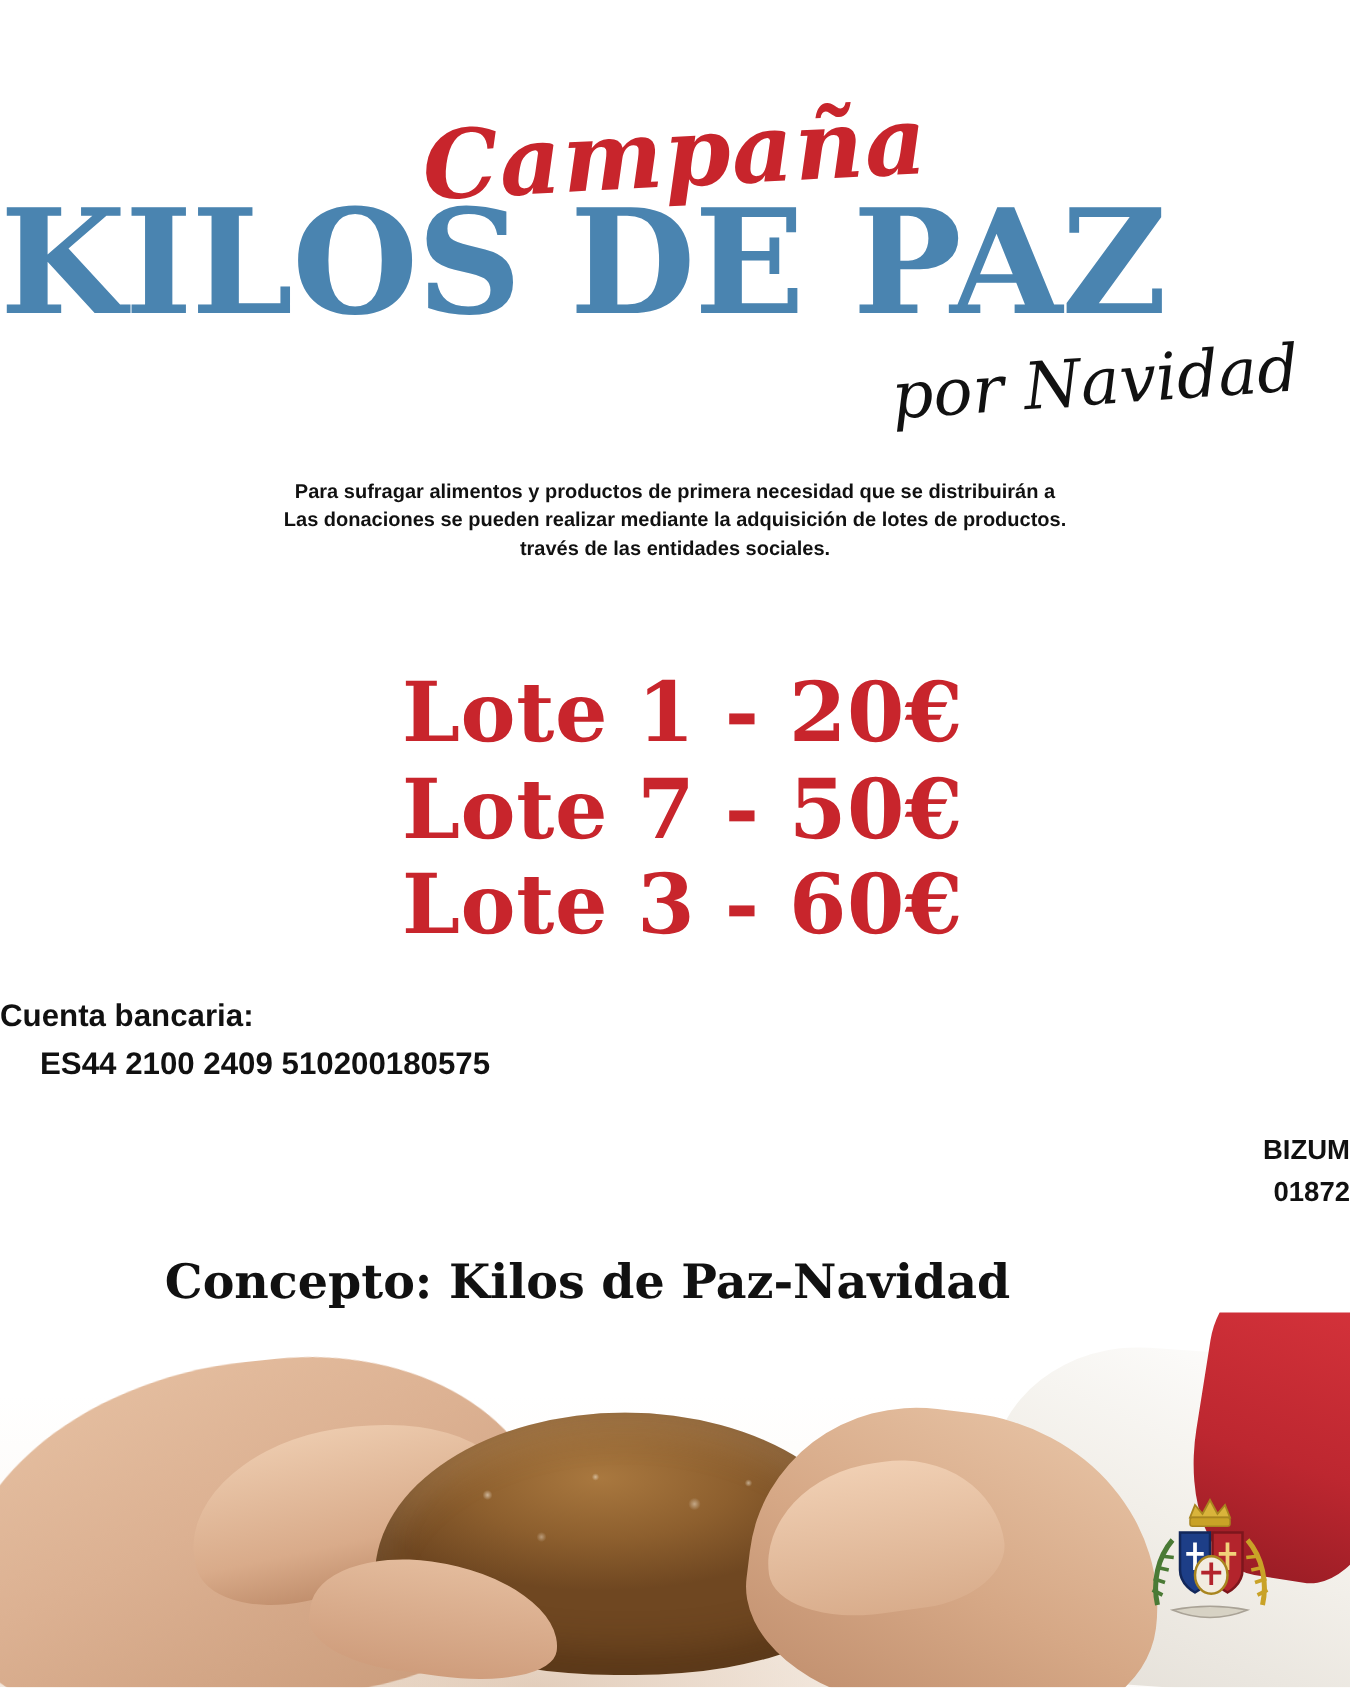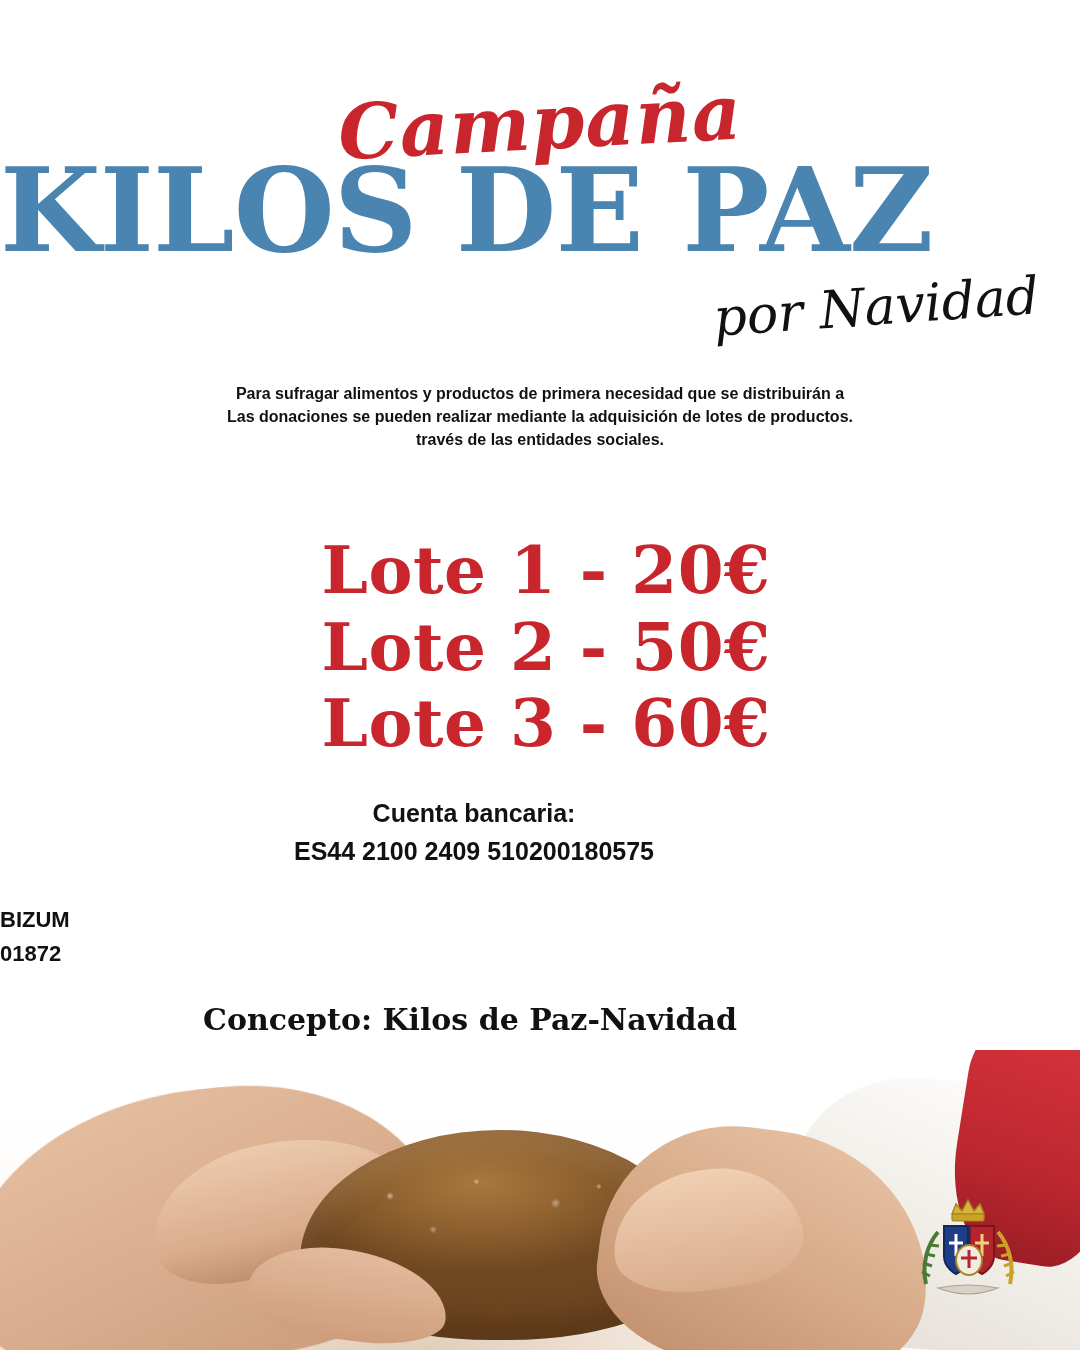--- a/index.html
+++ b/index.html
@@ -110,39 +110,40 @@
     letter-spacing: 0.5px;
     margin-left: 12px;
   }
 
   
   .bank {
     position: absolute;
     top: 795px;
     left: 0;
     width: 948px;
-    text-align: center;
+    text-align: left;
     color: #111111;
   }
   .bank .label {
     font-size: 25px;
     font-weight: bold;
     line-height: 1.5;
   }
   .bank .iban {
     font-size: 25px;
     font-weight: bold;
     line-height: 1.5;
+    padding-left: 32px;
   }
   .bizum-block {
     position: absolute;
     top: 903px;
     left: 0;
     width: 1080px;
-    text-align: left;
+    text-align: right;
     color: #111111;
   }
   .bizum-block .bizum-label {
     font-size: 22px;
     font-weight: bold;
     line-height: 1.55;
   }
   .bizum-block .bizum-number {
     font-size: 22px;
     font-weight: bold;
@@ -150,21 +151,21 @@
   }
 
   .concepto {
     position: absolute;
     top: 1002px;
     left: 0;
     width: 940px;
     text-align: center;
     font-family: "DejaVu Serif", serif;
     font-weight: bold;
-    font-size: 30px;
+    font-size: 38px;
     color: #111111;
   }
 
   
   .photo {
     position: absolute;
     left: 0;
     bottom: 0;
     width: 1080px;
     height: 300px;
@@ -319,21 +320,21 @@
     <p>través de las entidades sociales.</p>
   </div>
 
   <div class="lotes">
     <div class="lote-line nowrap">
       <span>Lote 1</span>
       <span>-</span>
       <span>20€</span>
     </div>
     <div class="lote-line nowrap">
-      <span>Lote 2</span>
+      <span>Lote 7</span>
       <span>-</span>
       <span>50€</span>
     </div>
     <div class="lote-line nowrap">
       <span>Lote 3</span>
       <span>-</span>
       <span>60€</span>
     </div>
   </div>
 

